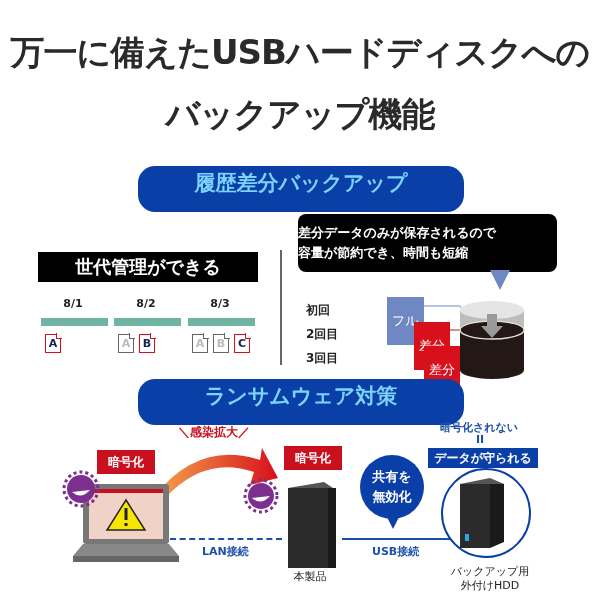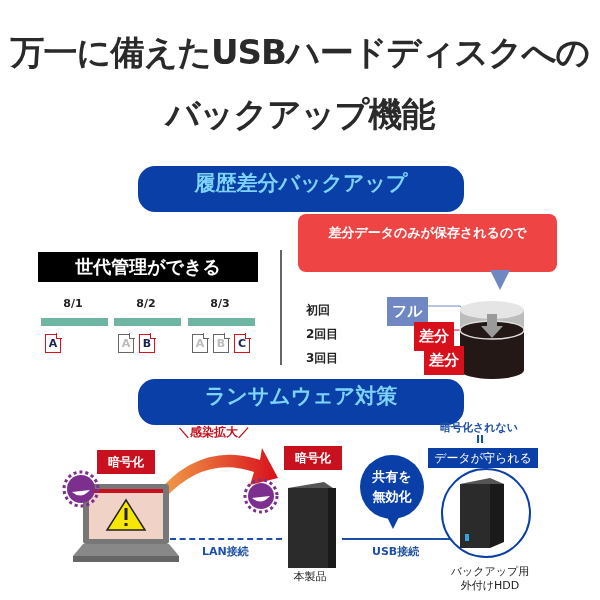--- a/index.html
+++ b/index.html
@@ -9,24 +9,24 @@
 .t1{top:30px;font-size:34px}
 .t2{top:92px;font-size:34px}
 .pill{left:138px;width:326px;height:46px;border-radius:17px;background:#0a3fa8;color:#7dd3fc;text-align:center;font-weight:bold;font-size:21px;line-height:34px}
 .gen-head{left:38px;top:252px;width:220px;height:30px;background:#000000;color:#fff;text-align:center;font-weight:bold;font-size:18px;line-height:30px}
 .date{top:297px;font-size:11px;font-weight:bold;width:68px;text-align:center}
 .bar{top:318px;height:8px;width:67px;background:#6fb5a3}
 .doc{top:334px;width:16px;height:19px;border:1.5px solid #d8101c;background:#fff;font-size:11px;font-weight:bold;color:#1a2050;text-align:center;line-height:17px}
 .doc.old{border-color:#666;color:#bbb}
 .doc:after{content:"";position:absolute;right:-2px;top:-2px;width:5px;height:5px;background:#fff;border-left:1.5px solid;border-bottom:1.5px solid;border-color:inherit}
 .vline{left:280px;top:250px;width:2px;height:115px;background:#666}
-.bubble{left:298px;top:214px;width:259px;height:58px;background:#ef4444;border-radius:8px;color:#fff;font-weight:bold;font-size:13px;text-align:center;padding-top:9px;line-height:20px}
+.bubble{left:298px;top:214px;width:259px;height:58px;background:#000000;border-radius:8px;color:#fff;font-weight:bold;font-size:13px;padding-top:9px;line-height:20px}
 .bubble-tail{left:490px;top:270px;width:0;height:0;border-left:10px solid transparent;border-right:10px solid transparent;border-top:20px solid #6f88c4}
 .rowlbl{left:306px;font-size:12px;font-weight:bold}
-.tag{font-size:15px;font-weight:bold;color:#fff;padding:5px 5px}
+.tag{font-size:13px;font-weight:normal;color:#fff;padding:15px 5px}
 .red-bub{background:#c8101e;color:#fff;font-weight:bold;font-size:12px;border-radius:0;text-align:center;height:24px;line-height:24px}
 .caption{font-size:11px;text-align:center;color:#222;line-height:14px}
 .blue-lbl{color:#1c4fa6;font-weight:bold;font-size:11px}
 </style>
 </head>
 <body>
 
 <div class="abs title t1">万一に備えたUSBハードディスクへの</div>
 <div class="abs title t2">バックアップ機能</div>
 
@@ -46,20 +46,21 @@
 <div class="abs doc old" style="left:118px">A</div>
 <div class="abs doc" style="left:139px">B</div>
 <div class="abs doc old" style="left:192px">A</div>
 <div class="abs doc old" style="left:213px">B</div>
 <div class="abs doc" style="left:234px">C</div>
 
 <div class="abs vline"></div>
 
 <div class="abs bubble">
   <div>差分データのみが保存されるので</div>
+  <div>容量が節約でき、時間も短縮</div>
 </div>
 <div class="abs bubble-tail"></div>
 
 <div class="abs rowlbl" style="top:302px">初回</div>
 <div class="abs rowlbl" style="top:326px">2回目</div>
 <div class="abs rowlbl" style="top:350px">3回目</div>
 
 <svg class="abs" style="left:350px;top:280px" width="180" height="100">
   <polyline points="40,26 110,26 140,62" fill="none" stroke="#6f88c4" stroke-width="1"></polyline>
   <polyline points="66,50 120,50 140,75" fill="none" stroke="#c8101e" stroke-width="1.2"></polyline>
@@ -124,21 +125,21 @@
 <div class="abs blue-lbl" style="left:372px;top:544px">USB接続</div>
 
 <div class="abs" style="left:360px;top:455px;width:64px;height:64px;border-radius:50%;background:#0a3fa8;color:#fff;font-weight:bold;font-size:13px;text-align:center;padding-top:12px;line-height:20px">
   <div>共有を</div>
   <div>無効化</div>
 </div>
 <div class="abs" style="left:387px;top:517px;border-left:6px solid transparent;border-right:6px solid transparent;border-top:12px solid #0a3fa8"></div>
 
 <div class="abs blue-lbl" style="left:440px;top:420px;font-size:11px">暗号化されない</div>
 <div class="abs blue-lbl" style="left:476px;top:433px">II</div>
-<div class="abs" style="left:428px;top:448px;width:110px;height:20px;background:#0a3fa8;color:#fff;font-size:12px;font-weight:normal;text-align:center;line-height:20px">データが守られる</div>
+<div class="abs" style="left:428px;top:448px;width:110px;height:20px;background:#0a3fa8;color:#fff;font-size:12px;font-weight:bold;text-align:center;line-height:20px">データが守られる</div>
 
 <div class="abs" style="left:441px;top:468px;width:90px;height:90px;border-radius:50%;border:2px solid #0a3fa8;background:#fff"></div>
 <svg class="abs" style="left:456px;top:476px" width="52" height="74">
   <polygon points="4,8 34,2 48,8 18,14" fill="#555"></polygon>
   <rect x="4" y="8" width="30" height="64" fill="#2b2b2b"></rect>
   <polygon points="34,8 48,8 48,66 34,72" fill="#1a1a1a"></polygon>
   <rect x="9" y="58" width="4" height="7" fill="#2fa4e7"></rect>
 </svg>
 
 <div class="abs caption" style="left:68px;top:567px;width:110px">

